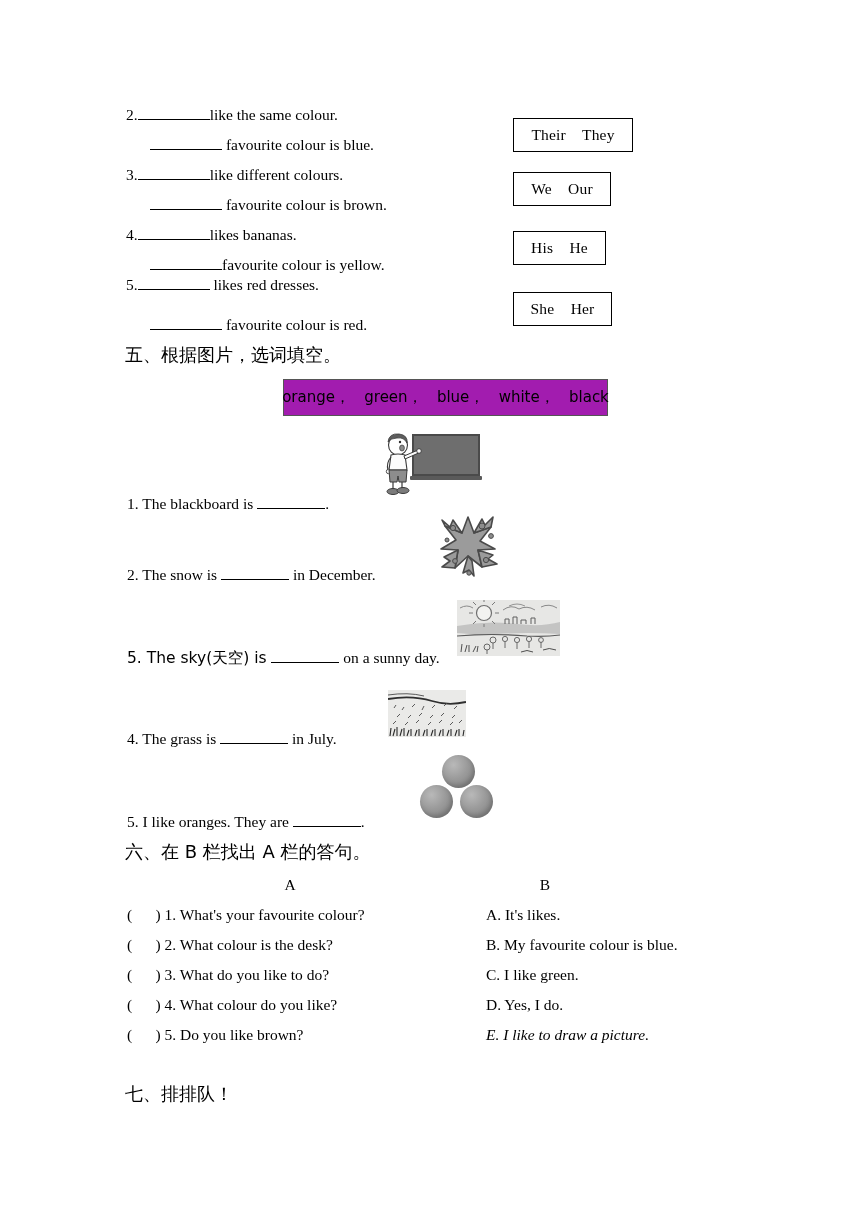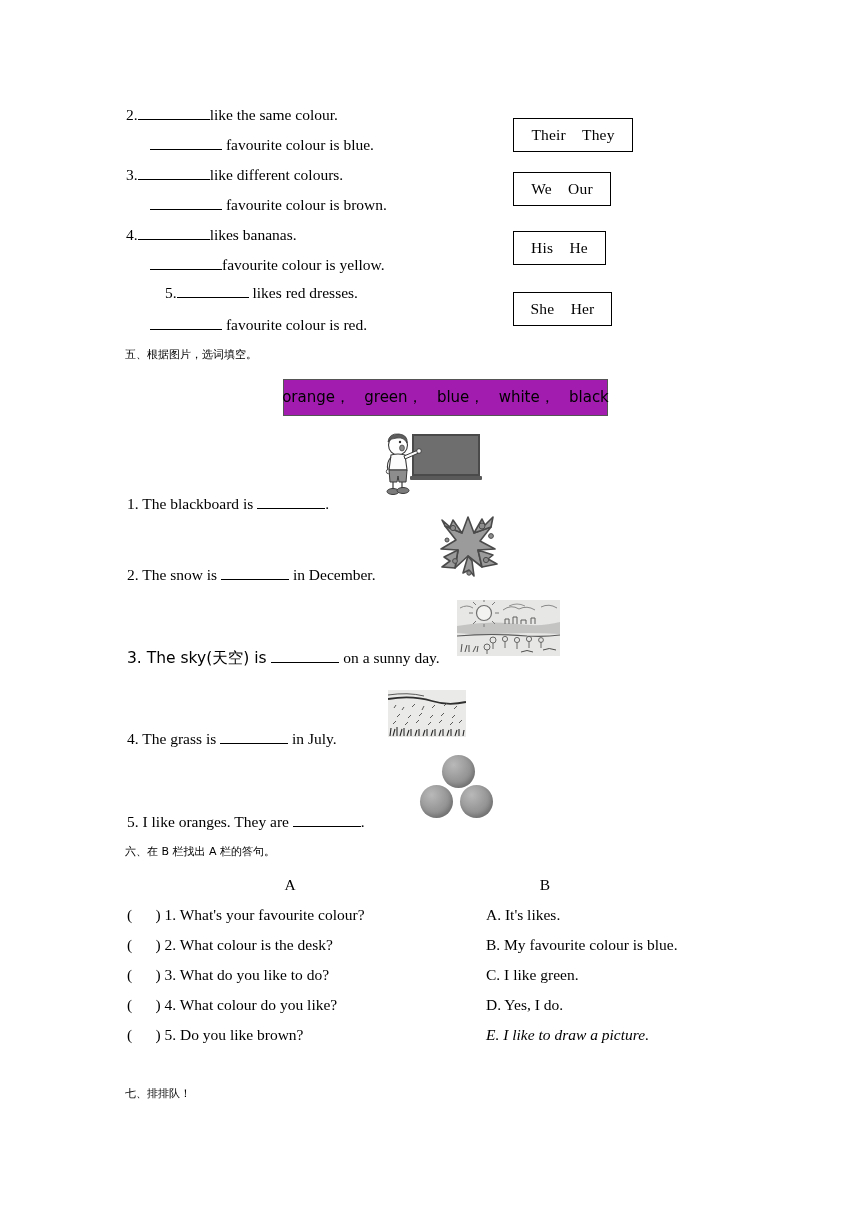--- a/index.html
+++ b/index.html
@@ -24,21 +24,21 @@
   .abs { position: absolute; }
 
   
   .line {
     font-size: 15.5px;
     line-height: 20px;
     white-space: pre;
   }
   .cn {
     font-family: "DejaVu Sans", "Liberation Sans", sans-serif;
-    font-size: 11px;
+    font-size: 18px;
     line-height: 20px;
     white-space: pre;
   }
   .cn-inline {
     font-family: "DejaVu Sans", "Liberation Sans", sans-serif;
   }
 
   
   .blank {
     display: inline-block;
@@ -129,21 +129,21 @@
   <div class="abs line" style="left:150px; top:135px;"><span class="blank b-wide"></span><span> favourite colour is blue.</span></div>
 
   <div class="abs line" style="left:126px; top:165px;"><span>3.</span><span class="blank b-wide"></span><span>like different colours.</span></div>
 
   <div class="abs line" style="left:150px; top:195px;"><span class="blank b-wide"></span><span> favourite colour is brown.</span></div>
 
   <div class="abs line" style="left:126px; top:225px;"><span>4.</span><span class="blank b-wide"></span><span>likes bananas.</span></div>
 
   <div class="abs line" style="left:150px; top:255px;"><span class="blank b-wide"></span><span>favourite colour is yellow.</span></div>
 
-  <div class="abs line" style="left:126px; top:283px;margin-left:39px;"><span>5.</span><span class="blank b-wide"></span><span> likes red dresses.</span></div>
+  <div class="abs line" style="left:126px; top:275px;"><span>5.</span><span class="blank b-wide"></span><span> likes red dresses.</span></div>
 
   <div class="abs line" style="left:150px; top:315px;"><span class="blank b-wide"></span><span> favourite colour is red.</span></div>
 
   <div class="abs opt-box" style="left:513px; top:118px; width:120px; height:34px;">
       <span>Their    They</span>
     </div>
 
   <div class="abs opt-box" style="left:513px; top:172px; width:98px; height:34px;">
       <span>We    Our</span>
     </div>
@@ -273,21 +273,21 @@
           <path d="M8 52 L10 45"></path>
           <path d="M12 52 L12 45"></path>
         <path d="M16 52 L19 46"></path>
           <path d="M20 52 L21 46"></path>
         <path d="M64 52 Q70 49 76 52"></path>
         <path d="M86 50 Q92 47 99 50"></path>
       </g>
     </svg>
   </div>
 
-  <div class="abs line" style="left:127px; top:648px;"><span class="cn-inline">3. The sky(天空) is </span><span class="blank b-med"></span><span> on a sunny day.</span></div>
+  <div class="abs line" style="left:127px; top:648px;"><span class="cn-inline">5. The sky(天空) is </span><span class="blank b-med"></span><span> on a sunny day.</span></div>
 
   <div class="grass-box" style="left:388px; top:690px; width:78px; height:47px;">
     <svg width="78" height="47" viewBox="0 0 78 47">
       <rect x="0" y="0" width="78" height="47" fill="#eaeae8"></rect>
 
       <path d="M0 9 Q24 5 44 11 Q60 16 78 12" stroke="#2f2f2f" stroke-width="1.8" fill="none"></path>
       <path d="M0 5 Q20 2 36 6" stroke="#4a4a4a" stroke-width="0.9" fill="none"></path>
 
       <g stroke="#4a4a4a" stroke-width="0.9" fill="none">
         <path d="M6 18 L8 15"></path>

